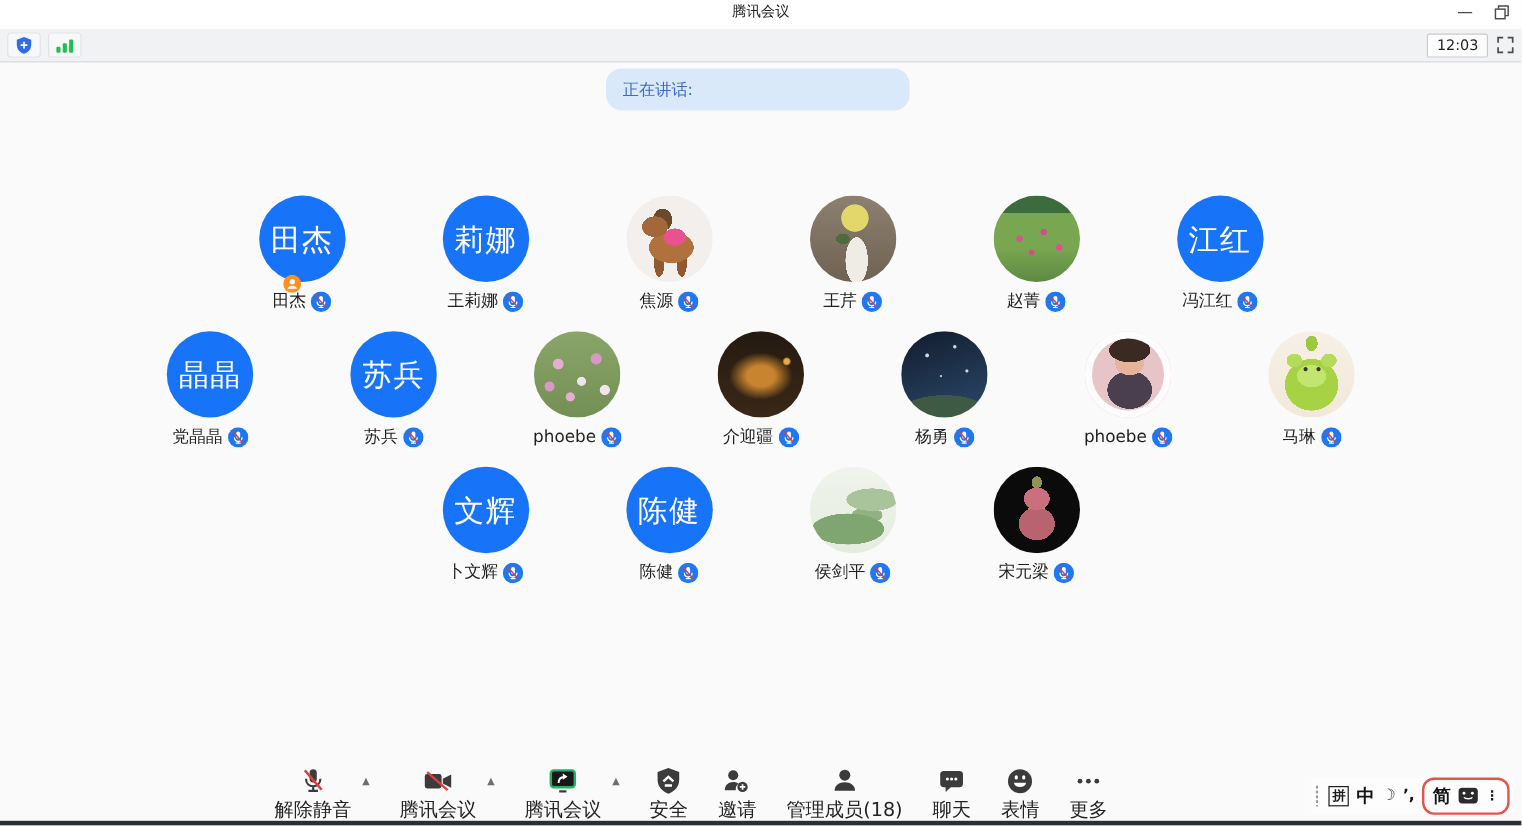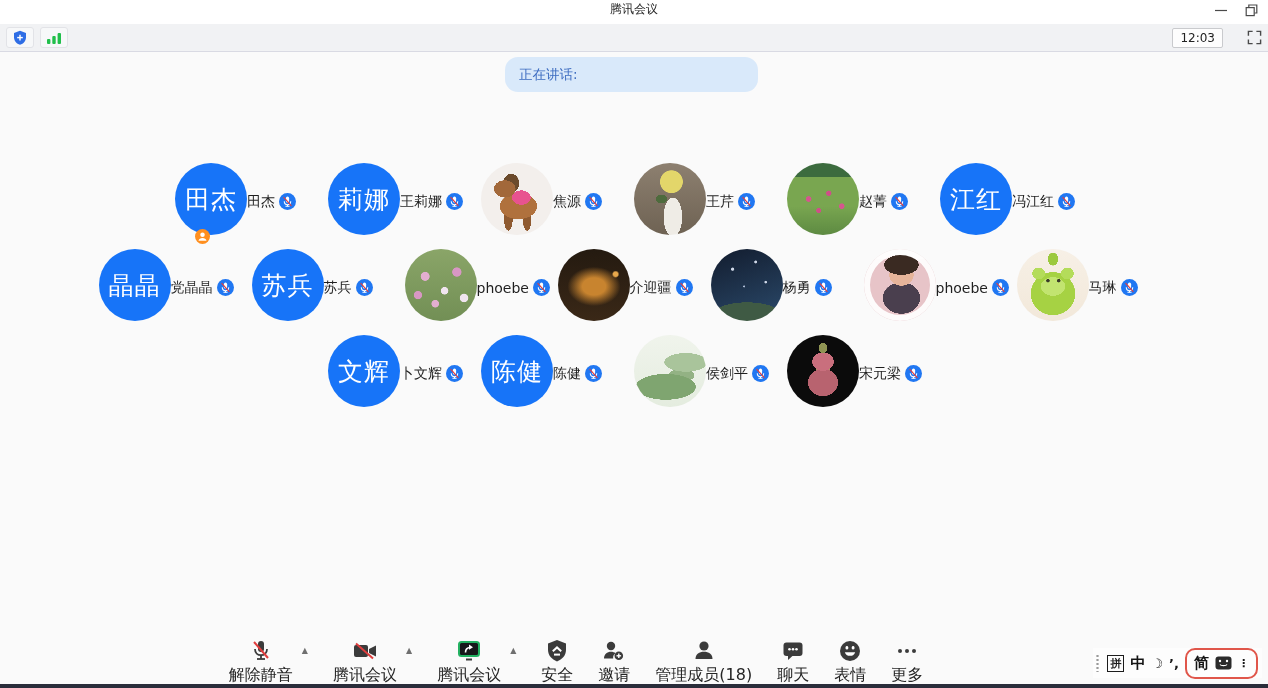--- a/index.html
+++ b/index.html
@@ -12,33 +12,33 @@
   .titlebar .title { position:absolute; left:0; right:0; top:1px; text-align:center;
     font-size:12px; color:#1f1f1f; }
   .win-btns { position:absolute; right:2px; top:0; display:flex; }
   .win-btn { width:30px; height:20px; display:flex; align-items:center; justify-content:center; }
 
   
   .statusbar { height:28px; background:#f1f2f4; border-bottom:1px solid #d9dae3;
     display:flex; align-items:center; padding:0 6px; }
   .sb-btn { width:28px; height:21px; background:#f7f8f9; border:1px solid #e2e3e7;
     border-radius:3px; display:flex; align-items:center; justify-content:center; margin-right:6px; }
-  .sb-right { margin-left:auto; display:flex; align-items:center; gap:24px; }
+  .sb-right { margin-left:auto; display:flex; align-items:center; gap:7px; }
   .time-box { border:1px solid #c9cacd; background:#fdfdfd; border-radius:2px;
     font-size:12px; color:#222; padding:1px 7px; line-height:16px; }
 
   
   .banner { position:absolute; left:505px; top:57px; width:253px; height:35px;
     background:#d9e9fa; border-radius:13px; display:flex; align-items:center;
     padding-left:14px; font-size:13.5px; color:#3d6cc0; }
 
   
   .grid { position:absolute; top:163px; left:0; width:1268px; }
   .p-row { display:flex; justify-content:center; margin-bottom:14px; }
-  .p-cell { width:153px; display:flex; flex-direction:row; align-items:center; }
+  .p-cell { width:153px; display:flex; flex-direction:column; align-items:center; }
   .p-avatar-wrap { position:relative; width:72px; height:72px; }
   .p-avatar { width:72px; height:72px; border-radius:50%; overflow:hidden;
     display:flex; align-items:center; justify-content:center; }
   .p-avatar.initials { background:#1774f8; color:#fff; font-size:25px; letter-spacing:1px; }
   .host-badge { position:absolute; bottom:-9px; left:50%; margin-left:-16px; line-height:0; }
   .p-nameline { margin-top:5px; height:22px; display:flex; align-items:center; gap:4px; }
   .p-name { font-size:14px; color:#1f1f1f; white-space:nowrap; }
   .p-mic { line-height:0; }
 
   

